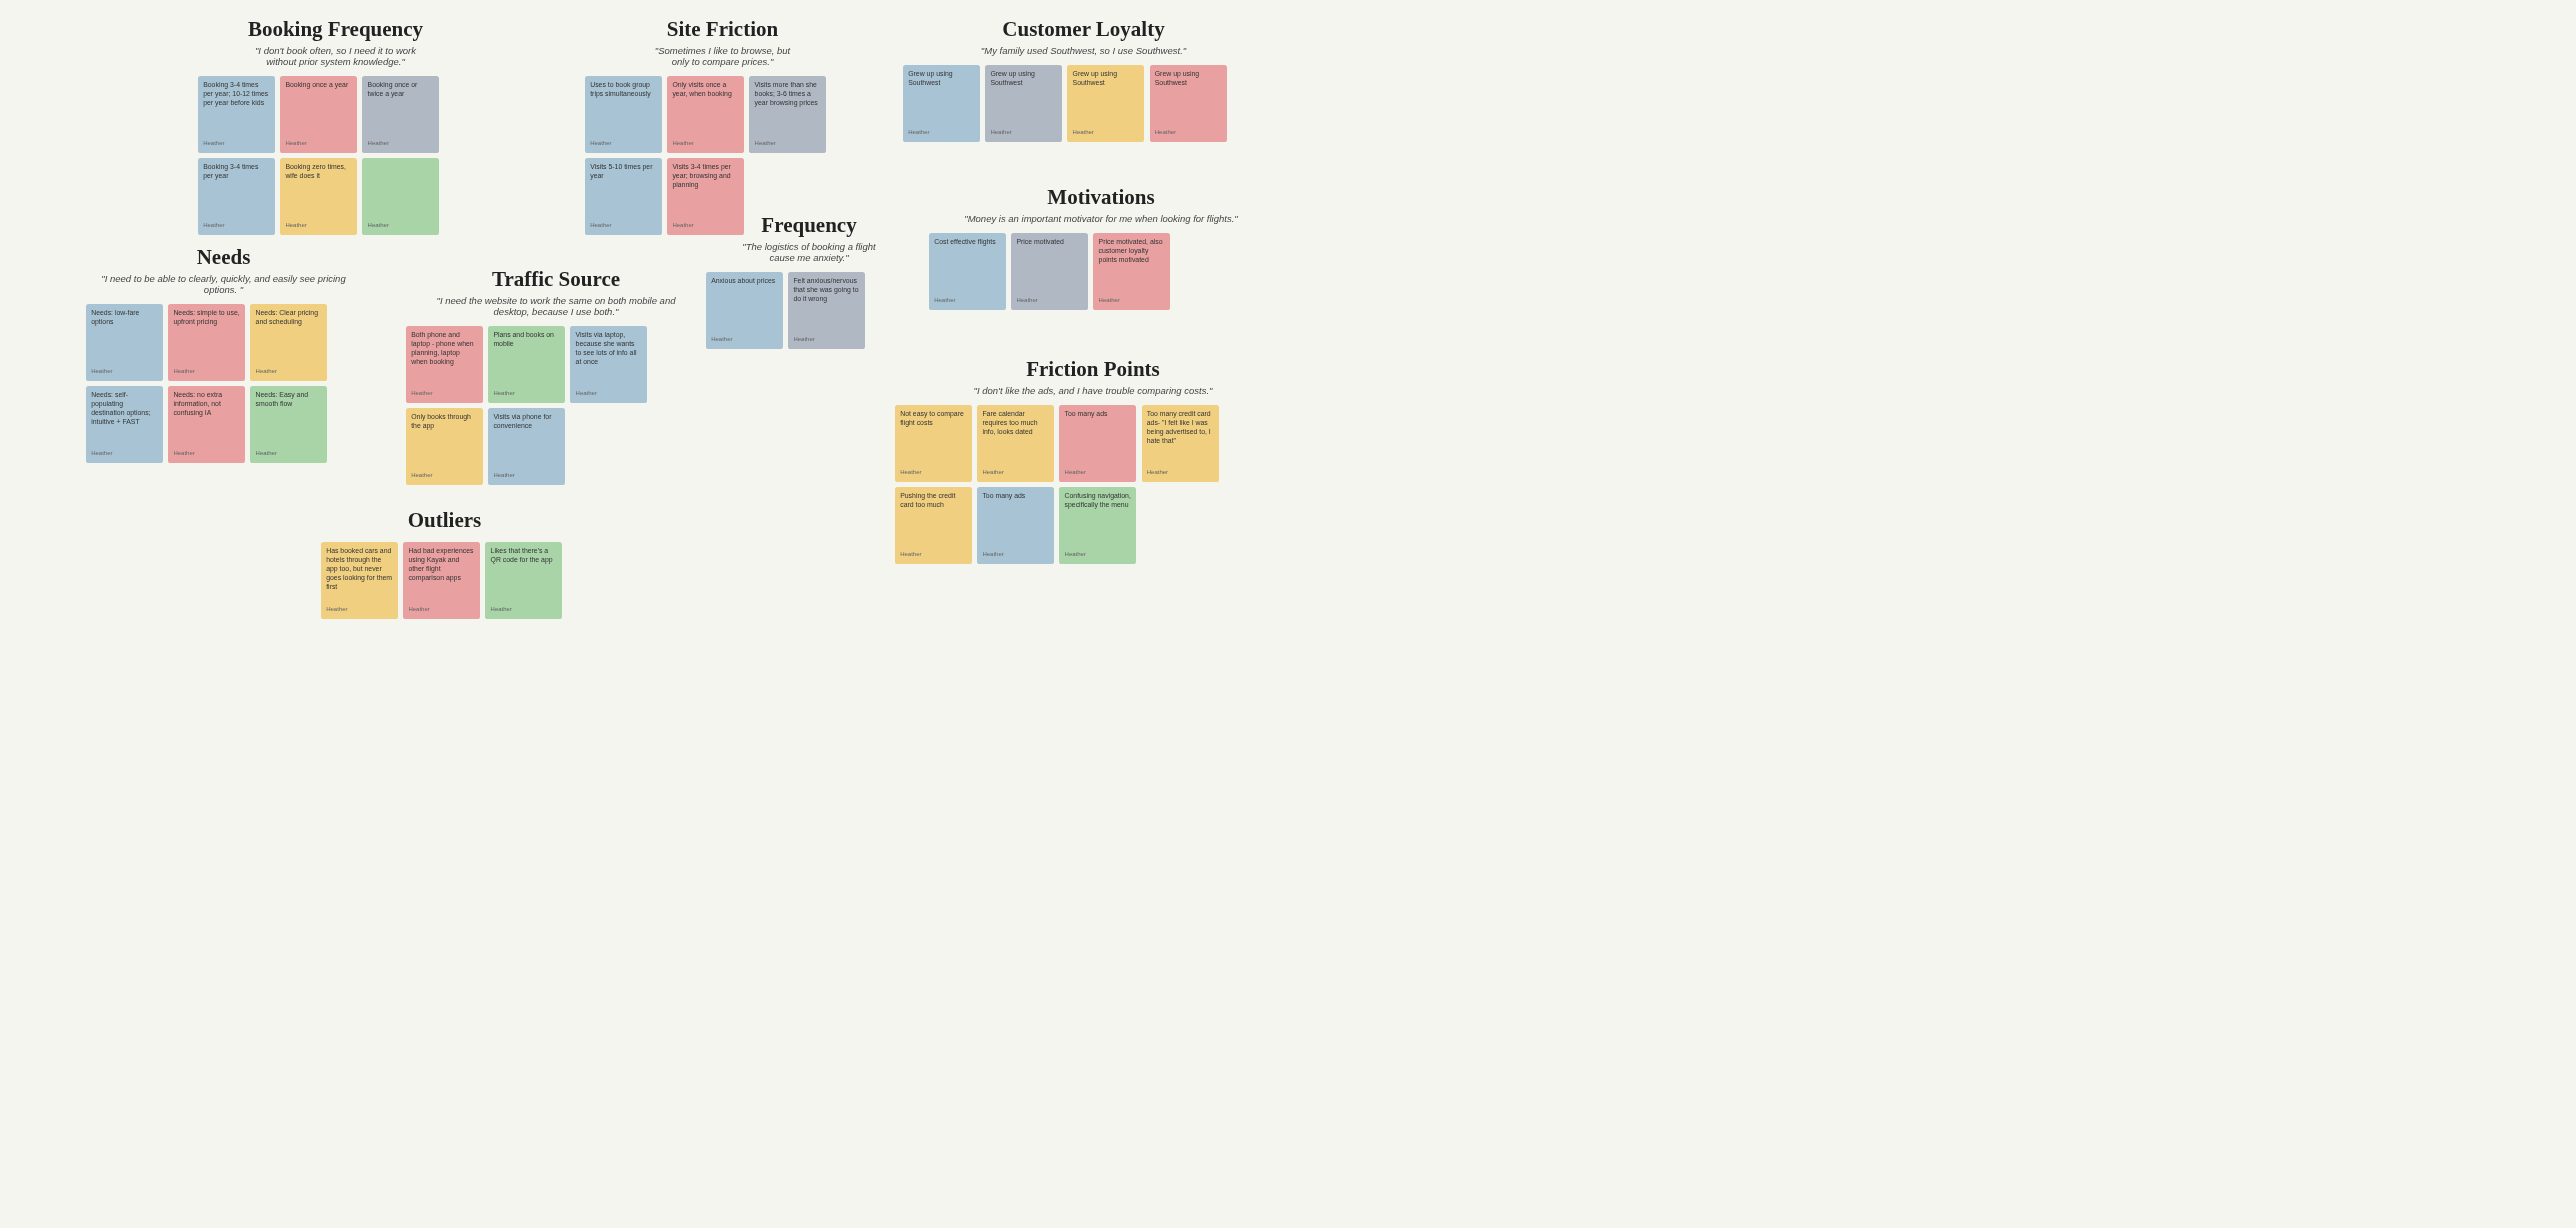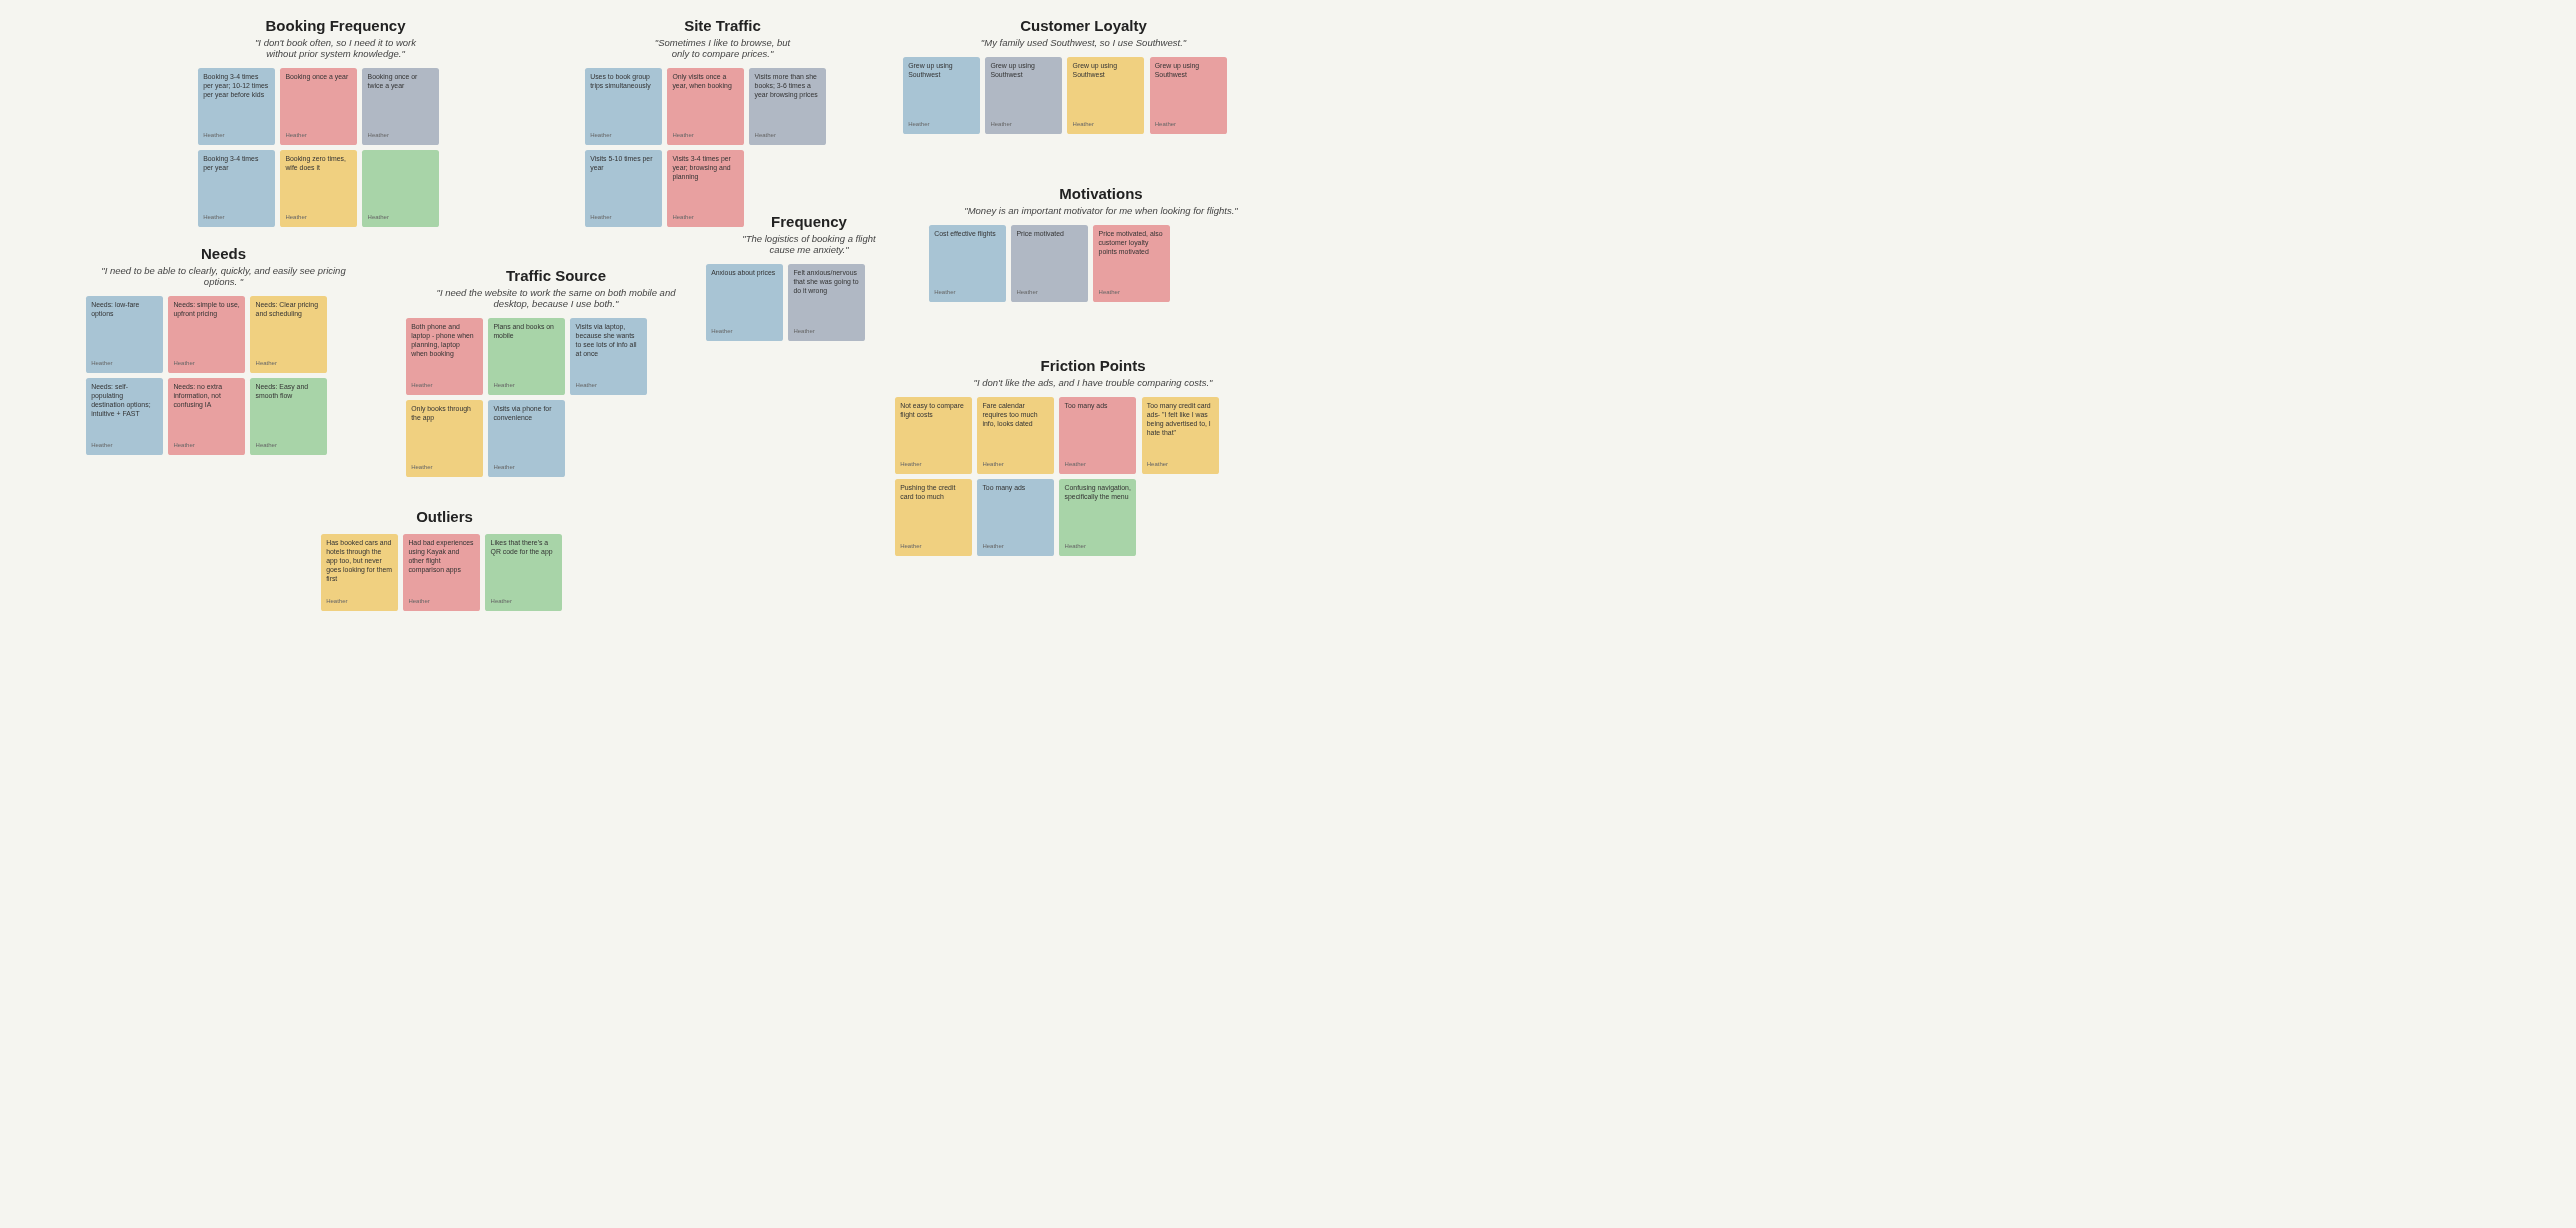--- a/index.html
+++ b/index.html
@@ -13,25 +13,26 @@
     }
     .canvas {
       position: relative;
       width: 2576px;
       height: 1229px;
     }
     .section {
       position: absolute;
     }
     .section-title {
-      font-size: 15px;
+      font-size: 21px;
       font-weight: bold;
       text-align: center;
       margin-bottom: 3.4px;
       color: #222;
+      font-family: Liberation Serif, serif;
     }
     .section-quote {
       font-size: 9.5px;
       text-align: center;
       color: #444;
       margin-bottom: 8.6px;
       font-style: italic;
     }
     .cards-grid {
       display: flex;
@@ -96,21 +97,21 @@
         <div class="card-heather">Heather</div>
       </div>
       <div class="card card-green">
         <div class="card-text"></div>
         <div class="card-heather">Heather</div>
       </div>
     </div>
   </div>
 
   <div class="section" style="left:585px; top:17px; width:275px;">
-    <div class="section-title">Site Traffic</div>
+    <div class="section-title">Site Friction</div>
     <div class="section-quote">"Sometimes I like to browse, but<br>only to compare prices."</div>
     <div class="cards-grid">
       <div class="card card-blue">
         <div class="card-text">Uses to book group trips simultaneously</div>
         <div class="card-heather">Heather</div>
       </div>
       <div class="card card-pink">
         <div class="card-text">Only visits once a year, when booking</div>
         <div class="card-heather">Heather</div>
       </div>

